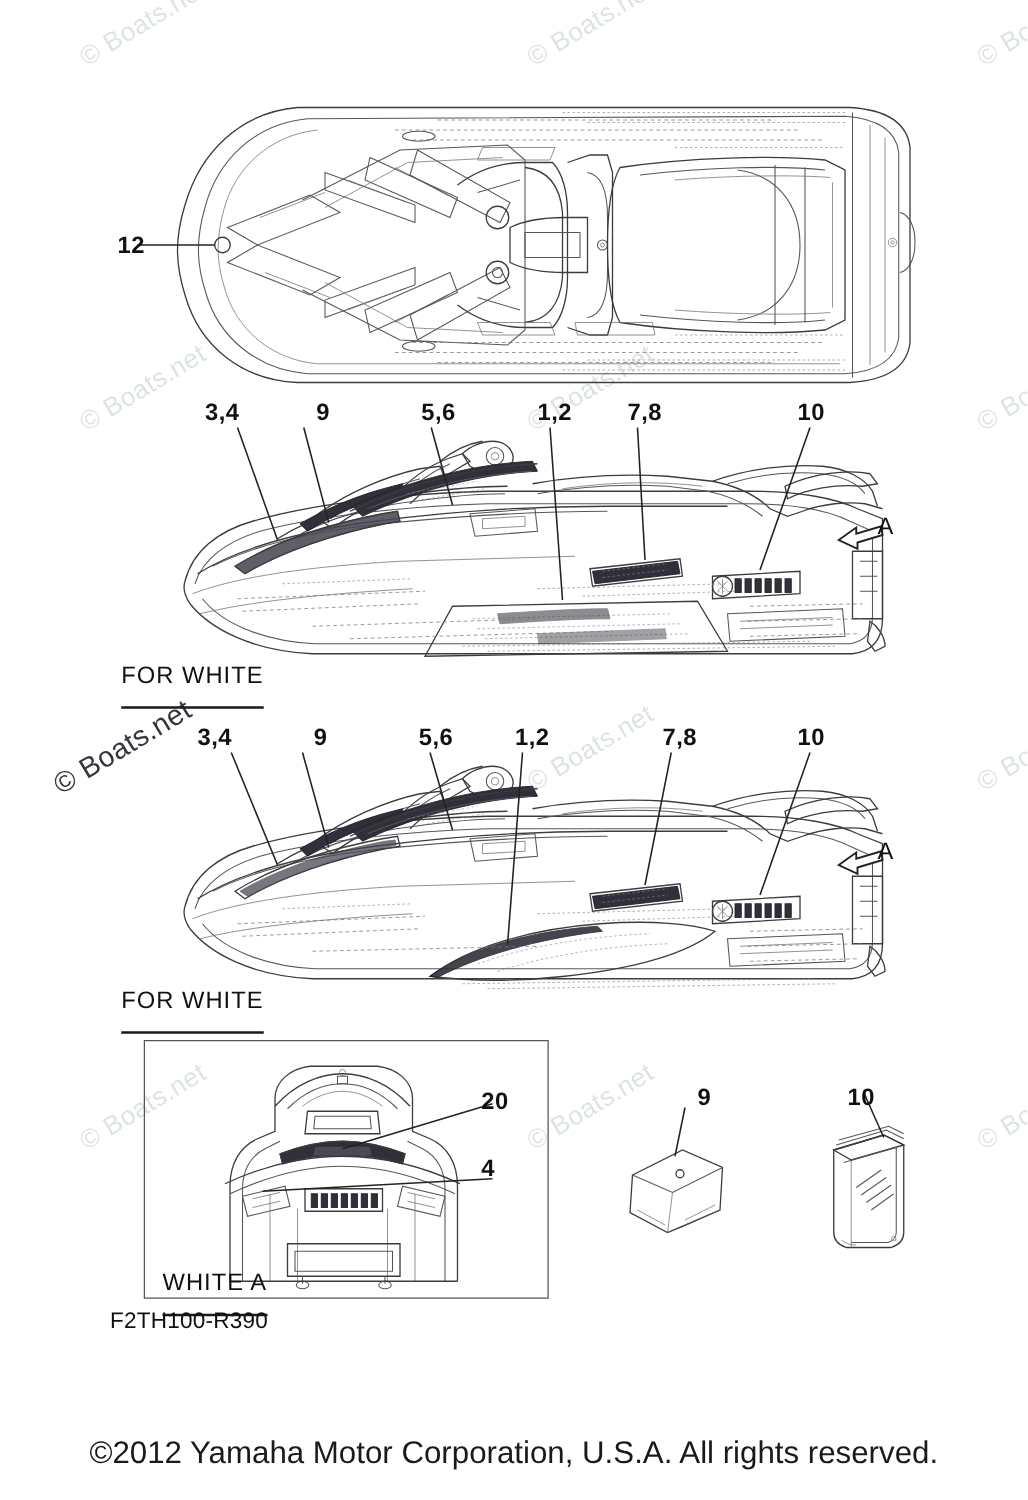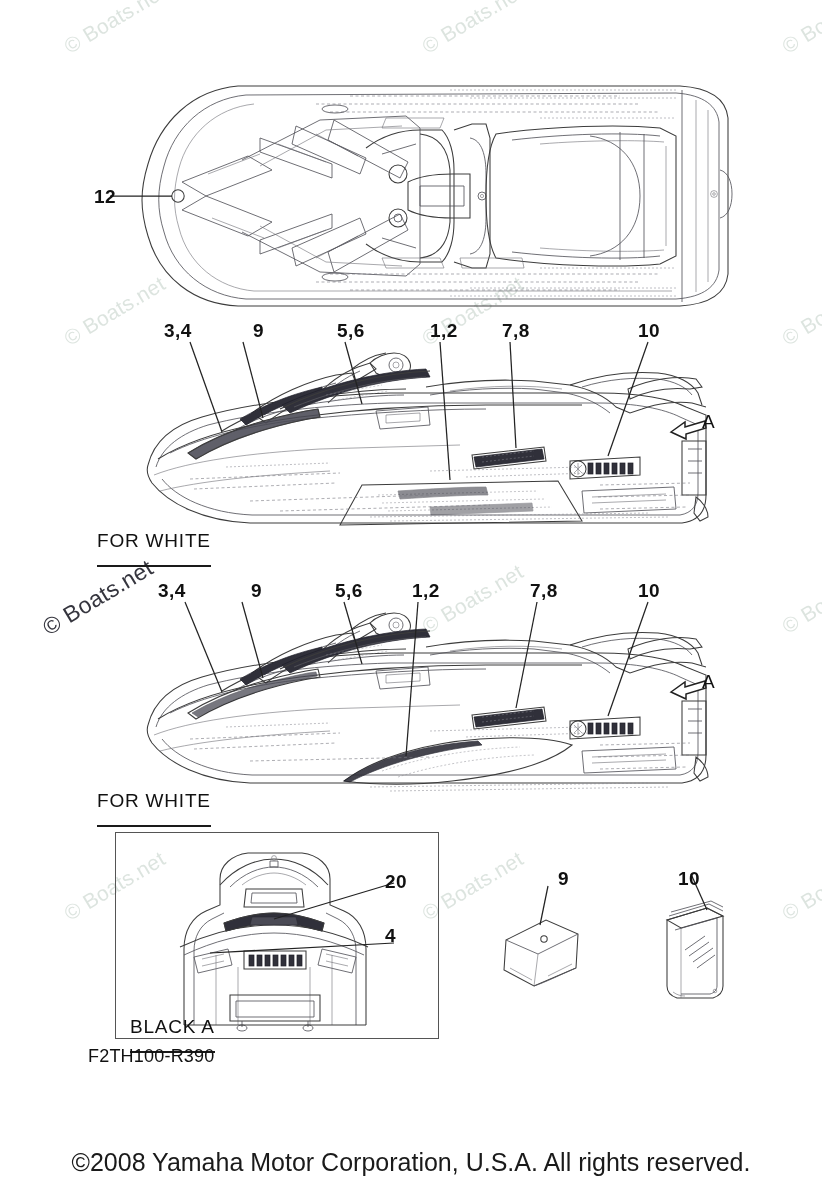--- a/index.html
+++ b/index.html
@@ -502,21 +502,21 @@
   <div class="panel" style="left:150px; top:845px; z-index:19;">
     <svg width="250" height="185" viewBox="0 0 250 185">
       <path class="lead" d="M124,74 L244,38"></path>
       <path class="lead" d="M60,108 L244,98"></path>
     </svg>
   </div>
 
   <div class="callout" style="left:385px; top:871px;">20</div>
   <div class="callout" style="left:385px; top:925px;">4</div>
 
-  <div class="variant-label" style="left:130px; top:1016px;">BLACK A</div>
+  <div class="variant-label" style="left:130px; top:1016px;">WHITE A</div>
 
   <div class="partno" style="left:88px; top:1046px;">F2TH100-R390</div>
 
   <div class="panel" style="left:498px; top:912px;">
     <svg width="100" height="80" viewBox="0 0 100 80">
       <path class="ln" d="M8,28 L48,8 L80,22 L78,56 L36,74 L6,58 Z" fill="#fff"></path>
       <path class="ln2" d="M8,28 L40,42 L80,22"></path>
       <path class="ln3" d="M40,42 L36,74"></path>
       <circle class="ln" cx="46" cy="27" r="3.2" fill="#fff"></circle>
       <path class="ln3" d="M12,56 L34,68 M50,64 L74,52"></path>
@@ -548,15 +548,15 @@
       <circle class="ln3" cx="60" cy="93" r="1.8"></circle>
     </svg>
   </div>
   <div class="panel" style="left:655px; top:868px; z-index:19;">
     <svg width="80" height="60" viewBox="0 0 80 60">
       <path class="lead" d="M36,6 L52,42"></path>
     </svg>
   </div>
   <div class="callout" style="left:678px; top:868px;">10</div>
 
-  <div class="copyright" style="top:1148px;">©2008 Yamaha Motor Corporation, U.S.A. All rights reserved.</div>
+  <div class="copyright" style="top:1148px;">©2012 Yamaha Motor Corporation, U.S.A. All rights reserved.</div>
 
 </div>
 
 </body></html>

